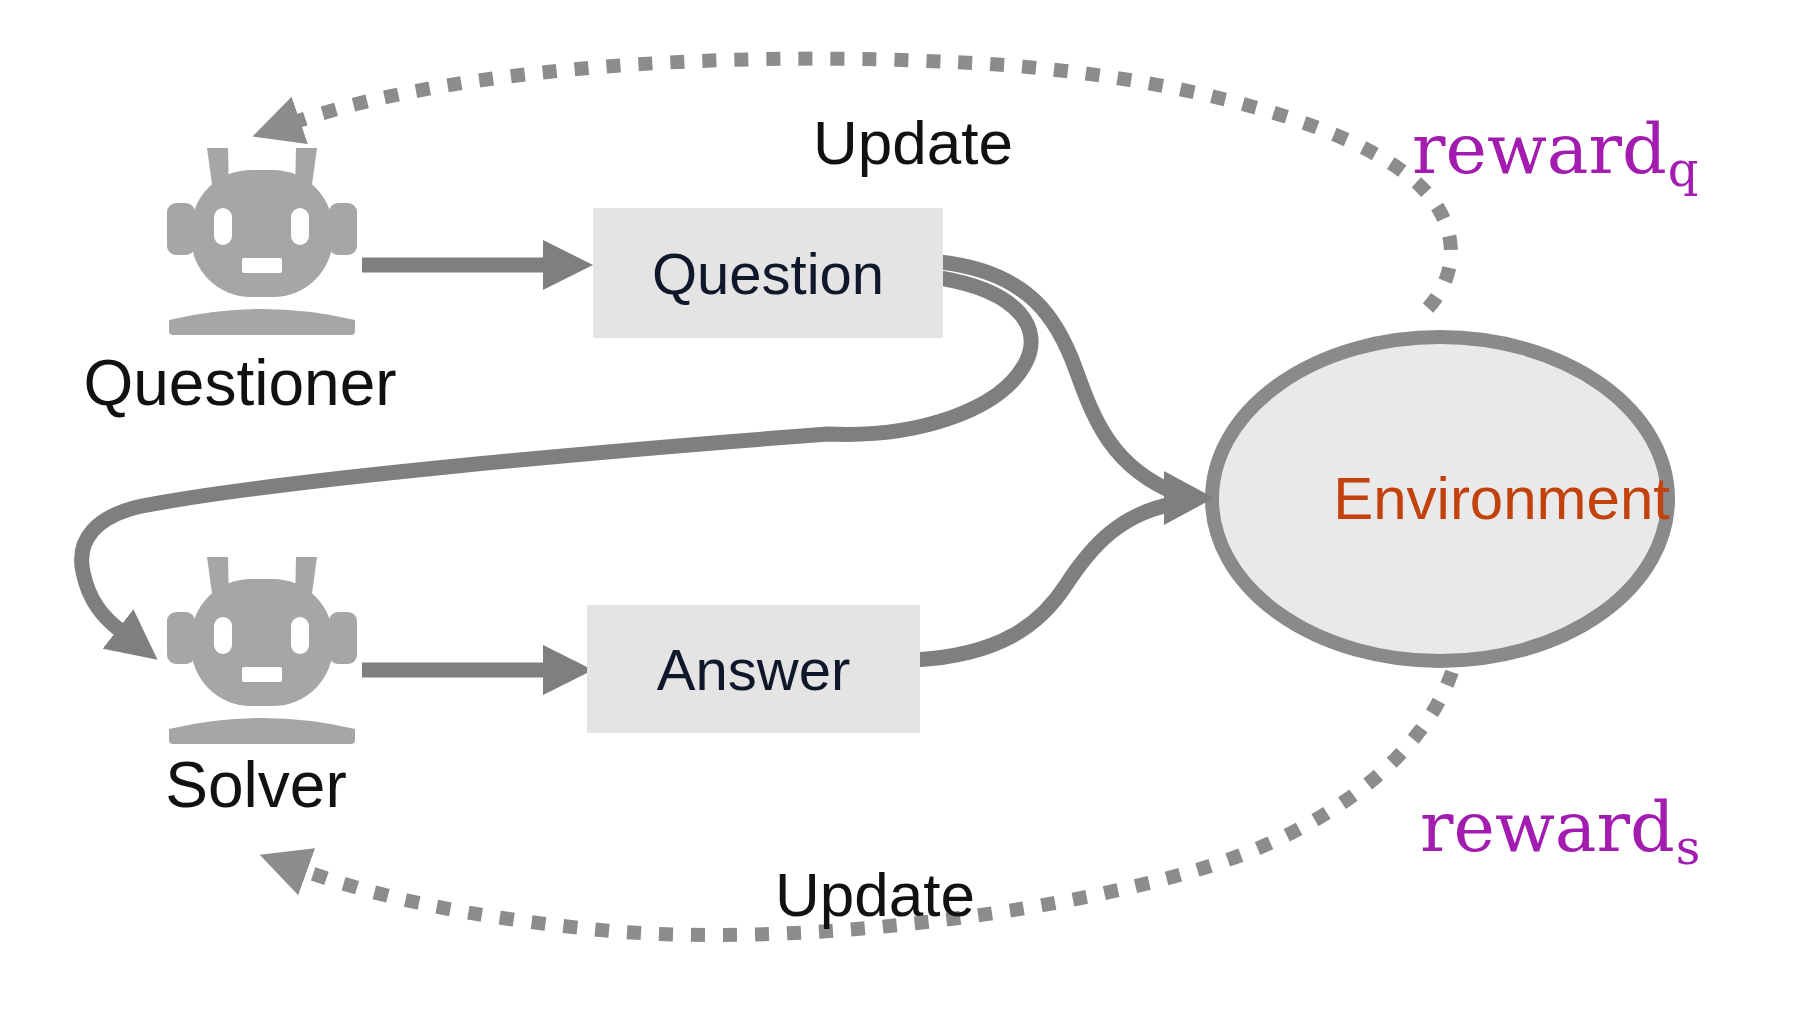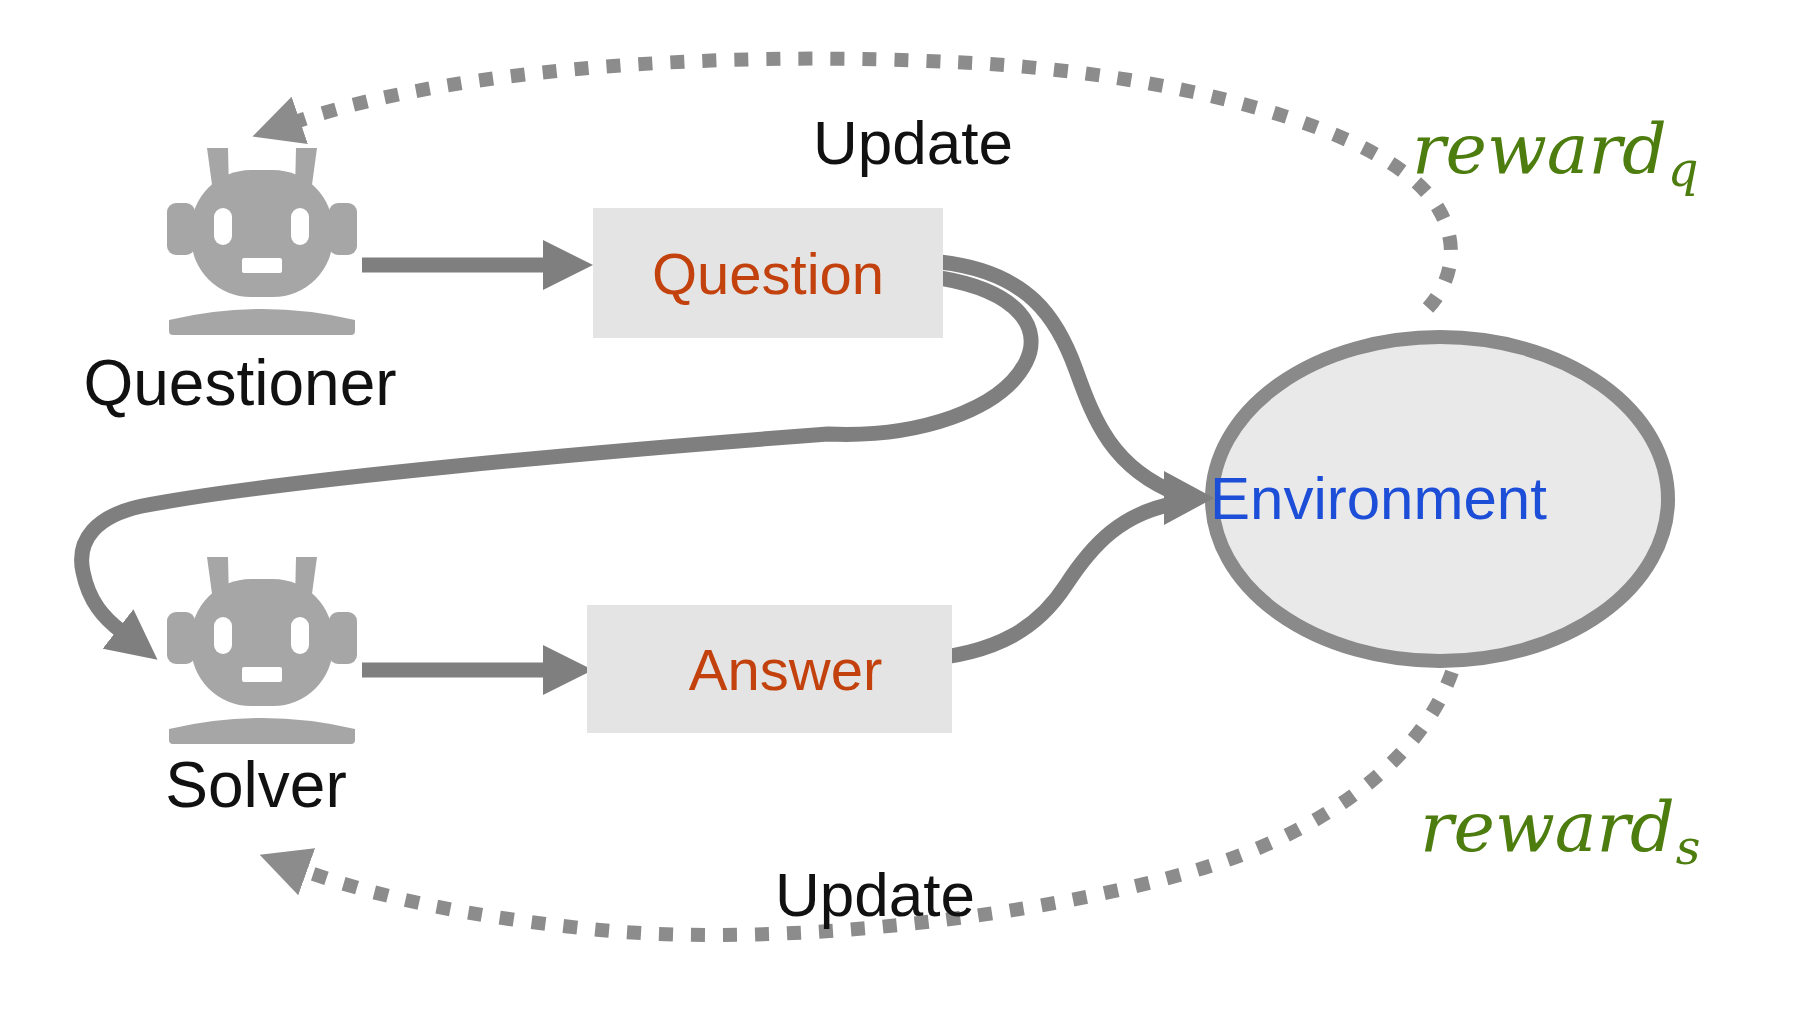--- a/index.html
+++ b/index.html
@@ -8,42 +8,42 @@
     width:1816px;height:1014px;
     background:#ffffff;
     overflow:hidden;
     font-family:"Liberation Sans", sans-serif;
   }
   .edges-layer{position:absolute;left:0;top:0;width:1816px;height:1014px;}
   .node-box{
     position:absolute;
     background:#e4e4e4;
     display:flex;align-items:center;justify-content:center;
-    font-size:58px;color:#c2410c;
+    font-size:58px;color:#0f172a;
   }
   .question-box{left:593px;top:208px;width:350px;height:130px;}
-  .answer-box{left:587px;top:605px;width:333px;height:128px;padding-left:32px;}
+  .answer-box{left:587px;top:605px;width:333px;height:128px;}
   .actor-label{
     position:absolute;color:#111111;font-size:64px;text-align:center;line-height:1.1;
   }
   .questioner-label{left:40px;top:348px;width:400px;}
   .solver-label{left:106px;top:750px;width:300px;}
   .env-label{
     position:absolute;left:1210px;top:464px;width:460px;
-    text-align:left;font-size:60px;color:#1d4ed8;
+    text-align:right;font-size:60px;color:#c2410c;
   }
   .update-label{
     position:absolute;color:#111111;font-size:62px;text-align:center;width:250px;margin-top:15px;
   }
   .update-top{left:788px;top:92px;}
   .update-bottom{left:750px;top:844px;}
   .reward-label{
-    position:absolute;color:#4d7c0f;
+    position:absolute;color:#a21caf;
     font-family:"DejaVu Serif", serif;
-    font-style:italic;font-size:70px;line-height:1;
+    font-size:70px;line-height:1;
     white-space:nowrap;
   }
   .reward-q{left:1412px;top:114px;}
   .reward-s{left:1420px;top:792px;text-align:right;}
   .reward-label .sub{
     font-size:48px;position:relative;top:0.28em;margin-left:1px;
   }
 </style>
 </head>
 <body>

